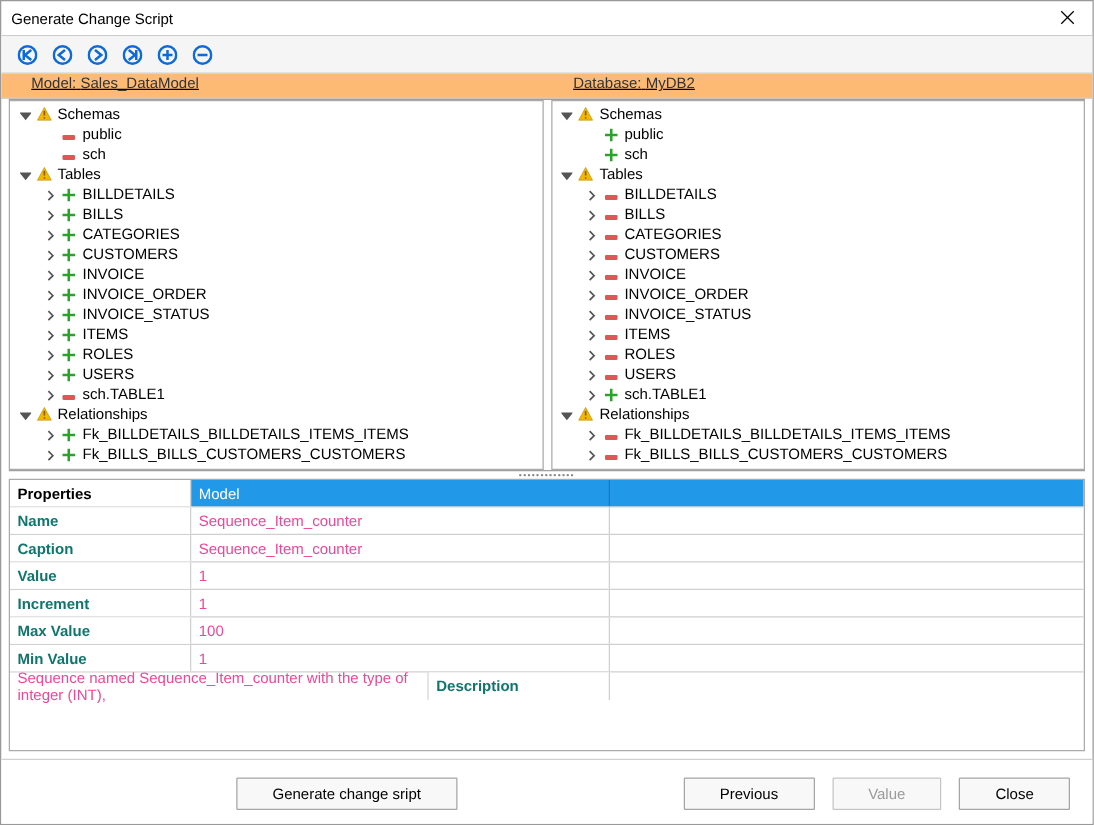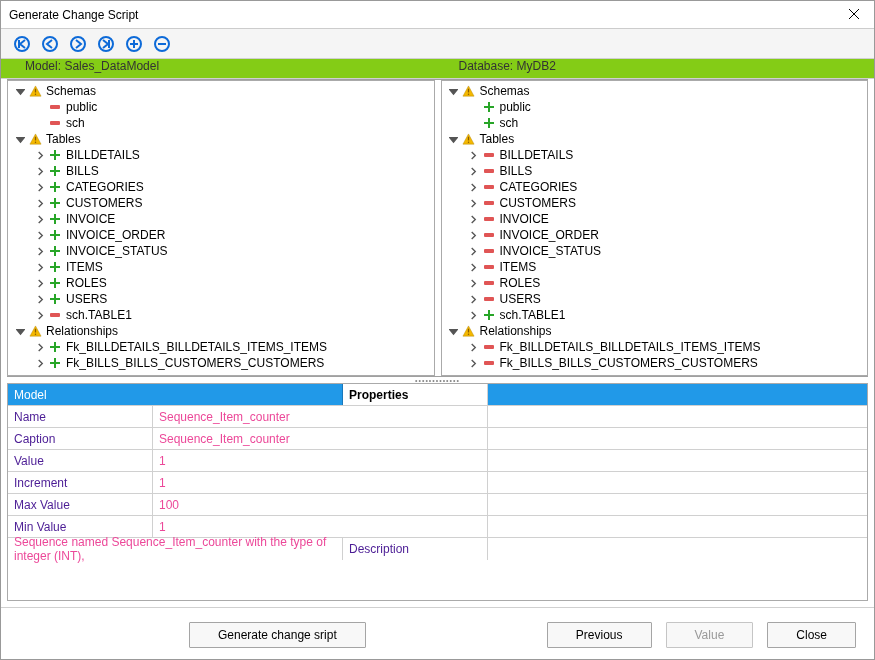--- a/index.html
+++ b/index.html
@@ -33,24 +33,25 @@
   gap: 10px;
 }
 .toolbar .tbtn {
   width: 18px; height: 18px;
   display: flex; align-items: center; justify-content: center;
   cursor: pointer;
 }
 .toolbar svg { stroke: #0d6ad8; fill: none; stroke-width: 2; }
 .labels-row {
   height: 20px;
-  background: #84cc16;
+  background: #fdba74;
   display: flex;
   padding: 0 6px 2px 24px;
   border-bottom: 1px solid #d0d0d0;
+  text-decoration: underline;
 }
 .labels-row .col { flex: 1; font-size: 12px; color: #333; }
 .trees {
   display: flex;
   height: 298px;
   border-top: 1px solid #a0a0a0;
   border-bottom: 1px solid #a0a0a0;
   margin: 0 6px;
 }
 .tree-panel {
@@ -58,21 +59,21 @@
   overflow-y: scroll;
   background: #fff;
   border: 1px solid #aaa;
   padding: 2px 0;
   position: relative;
 }
 .tree-panel:first-child { margin-right: 3px; }
 .tree-panel:last-child { margin-left: 3px; }
 .tree-node {
   display: flex;
-  align-items: center;
+  align-items: flex-end;
   height: 16px;
   padding: 1px 4px;
   white-space: nowrap;
 }
 .tree-node .chev {
   width: 12px; height: 12px;
   display: flex; align-items: center; justify-content: center;
   margin-right: 2px;
   cursor: pointer;
 }
@@ -116,21 +117,21 @@
 .prop-row.header .pcell.db {
   background: #2199e8; color: #fff; font-weight: 400;
 }
 .pcell {
   display: flex;
   align-items: center;
   padding: 0 6px;
   border-right: 1px solid #d0d0d0;
 }
 .pcell:last-child { border-right: none; }
-.pcell.label { width: 145px; font-weight: normal; background: #fff; color:#4c1d95;}
+.pcell.label { width: 145px; font-weight: bold; background: #fff; color:#0f766e;}
 .pcell.model { width: 335px; color: #ec4899; font-size: 12px; }
 .pcell.db { flex: 1; color: #d80000; font-size: 12px; }
 .footer {
   height: 54px;
   border-top: 1px solid #d0d0d0;
   margin-top: 6px;
   display: flex;
   align-items: center;
   padding: 0 18px;
   background:#fff;
@@ -698,22 +699,22 @@
         </span>
         <span class="lbl">Fk_BILLS_BILLS_CUSTOMERS_CUSTOMERS</span>
       </div>
     </div>
 </div>
 
 <div class="splitter-h">•••••••••••••</div>
 
 <div class="prop-grid" id="prop-grid">
   <div class="prop-row header">
+    <div class="pcell label">Properties</div>
     <div class="pcell model">Model</div>
-    <div class="pcell label">Properties</div>
     <div class="pcell db"></div>
   </div>
 <div class="prop-row">
       <div class="pcell label">Name</div>
       <div class="pcell model">Sequence_Item_counter</div>
       <div class="pcell db"></div>
     </div>
     <div class="prop-row">
       <div class="pcell label">Caption</div>
       <div class="pcell model">Sequence_Item_counter</div>

